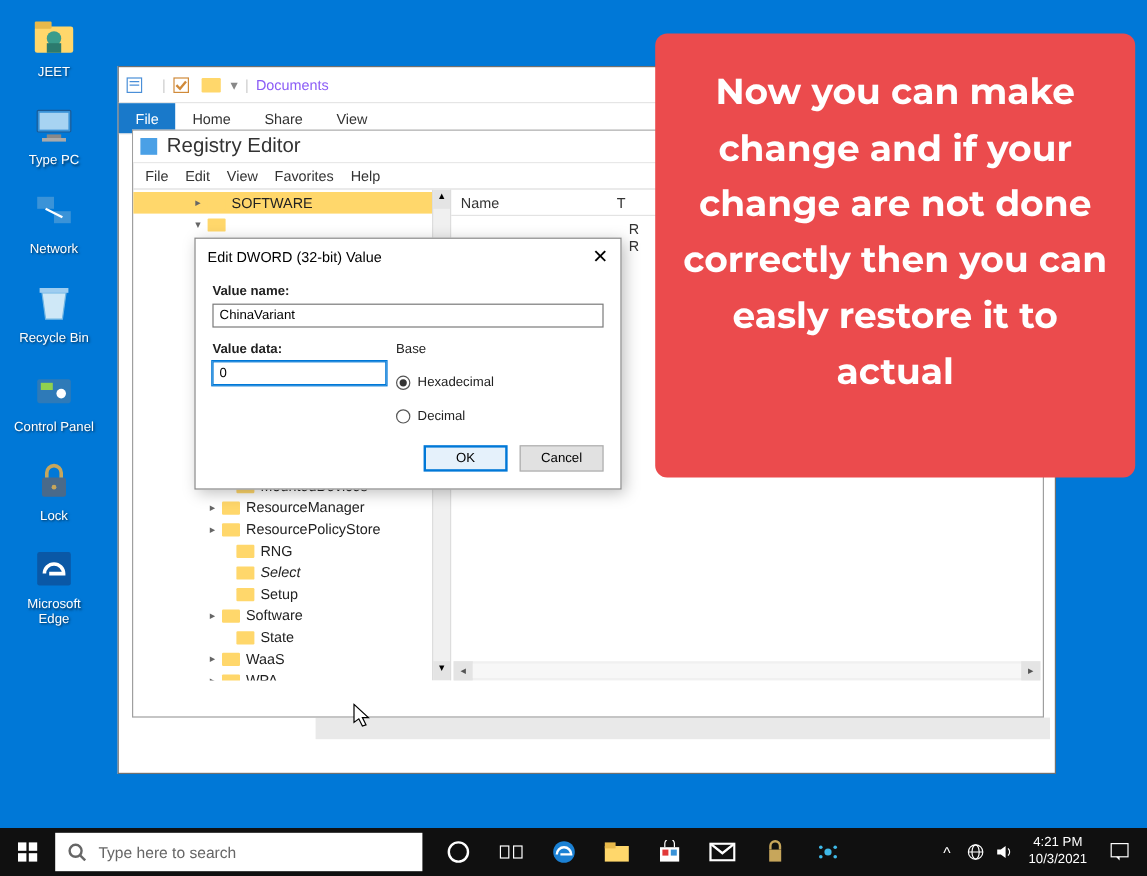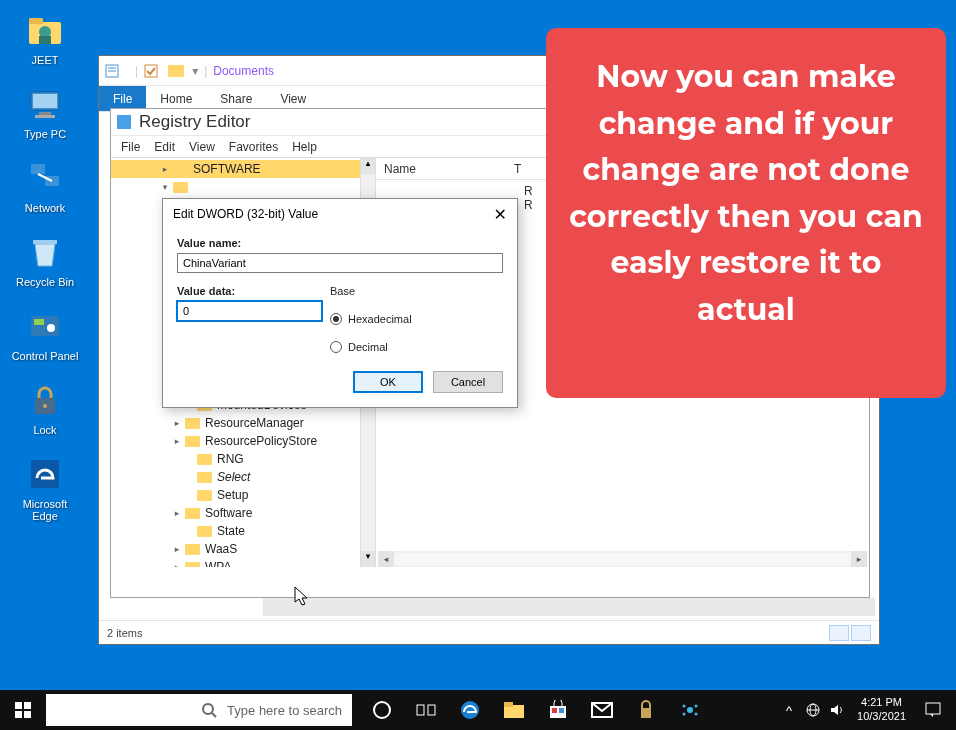--- a/index.html
+++ b/index.html
@@ -67,21 +67,21 @@
 .vt { width: 20px; height: 16px; border: 1px solid #aecff7; background: #eaf3fd; }
 
 
 .red-card { position: absolute; top: 28px; right: 10px; width: 400px; height: 370px; background: #eb4b4d; border-radius: 10px; color: #fff; padding: 26px 22px; font-family: Montserrat, "Segoe UI", sans-serif; font-weight: 700; font-size: 30px; line-height: 1.55; text-align: center; z-index: 30; }
 
 
 .taskbar { position: absolute; left: 0; right: 0; bottom: 0; height: 40px; background: #101010; display: flex; align-items: center; color: #fff; }
 .start-btn { width: 46px; height: 40px; display: flex; align-items: center; justify-content: center; }
 .win-squares { width: 16px; height: 16px; display: grid; grid-template-columns: 1fr 1fr; grid-template-rows: 1fr 1fr; gap: 2px; }
 .win-squares div { background: #fff; }
-.search-box { height: 32px; width: 306px; background: #fff; display: flex; align-items: center; padding: 0 10px; color: #666; font-size: 13px; gap: 10px; justify-content: flex-end; }
+.search-box { height: 32px; width: 306px; background: #fff; display: flex; align-items: center; padding: 0 10px; color: #666; font-size: 13px; gap: 10px; }
 .tb-icons { display: flex; align-items: center; height: 100%; margin-left: 8px; }
 .tb-icon { width: 44px; height: 40px; display: flex; align-items: center; justify-content: center; }
 .tray { margin-left: auto; display: flex; align-items: center; height: 100%; padding-right: 4px; }
 .tray-icon { width: 24px; display: flex; align-items: center; justify-content: center; font-size: 13px; }
 .clock { font-size: 11px; text-align: center; line-height: 1.25; padding: 0 8px; }
 .notif { width: 38px; display: flex; align-items: center; justify-content: center; }
 
 
 svg { display: block; }
 
@@ -186,27 +186,20 @@
     <span style="color:#8b5cf6">Documents</span>
   </div>
   <div class="ribbon-tabs">
     <div class="ribbon-tab file">File</div>
     <div class="ribbon-tab">Home</div>
     <div class="ribbon-tab">Share</div>
     <div class="ribbon-tab">View</div>
   </div>
 
   <div class="explorer-bottom-scroll"></div>
-  <div class="explorer-status">
-    <span>2 items</span>
-    <div class="view-toggles">
-      <div class="vt"></div>
-      <div class="vt"></div>
-    </div>
-  </div>
 </div>
 
 <div class="regedit">
   <div class="regedit-titlebar">
     <div class="reg-cube"></div>
     <span>Registry Editor</span>
   </div>
   <div class="regedit-menu">
     <span>File</span>
     <span>Edit</span>

